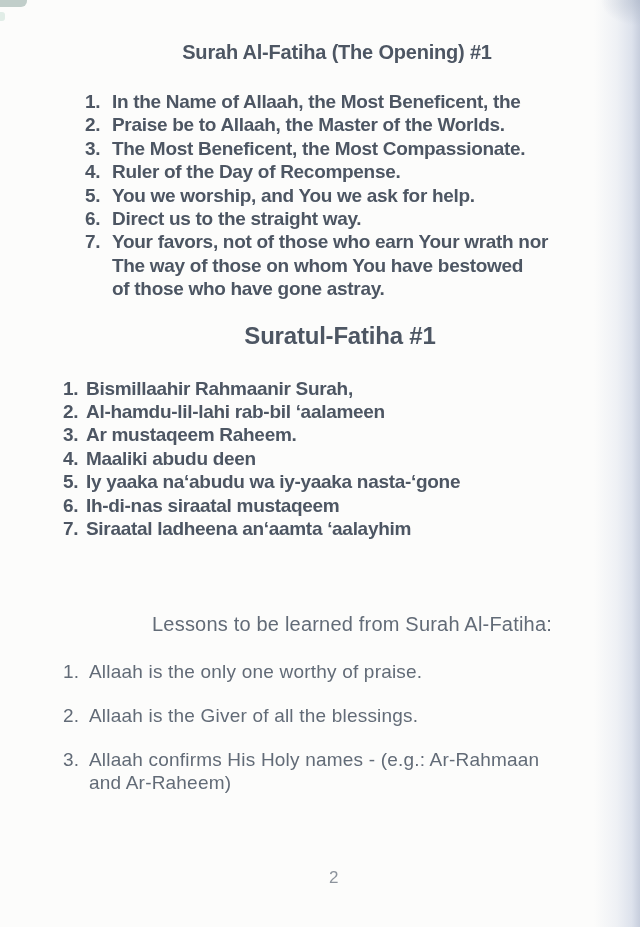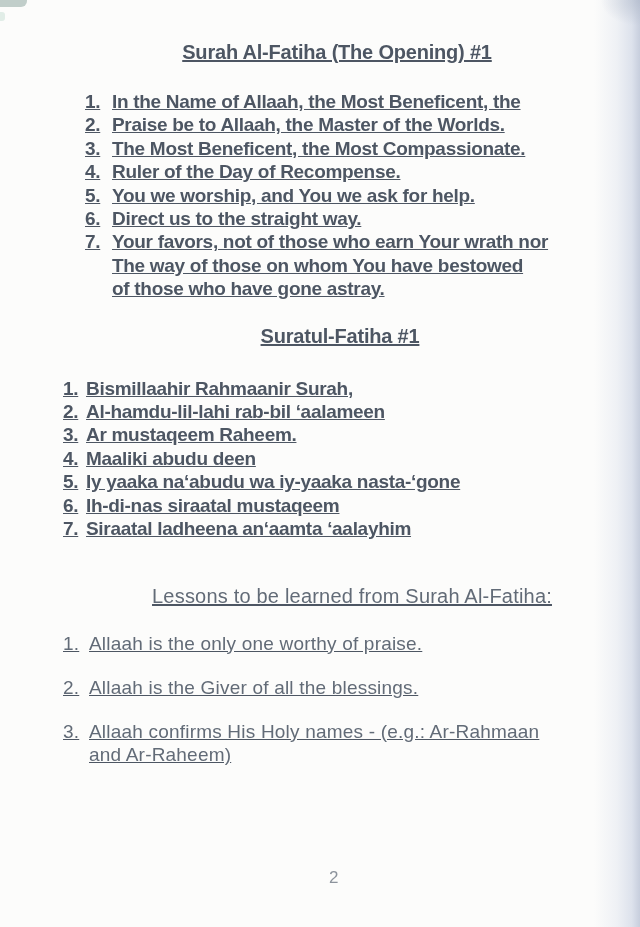--- a/index.html
+++ b/index.html
@@ -29,36 +29,36 @@
       #dde2ec 82%,
       #c7cedd 100%);
     pointer-events:none;
   }
   .edge-corner {
     position:absolute; right:0; top:0; width:40px; height:26px;
     background:radial-gradient(ellipse at top right, rgba(170,180,198,.55), rgba(170,180,198,0) 70%);
     pointer-events:none;
   }
 
-  .content { position:relative; width:640px; color:#4d5663;text-decoration:underline; }
+  .content { position:relative; width:640px; color:#4d5663; }
 
   .doc-title {
     margin:0; padding:40px 0 0 34px;
     text-align:center;
     font-size:20px; line-height:24px; font-weight:bold;
     letter-spacing:-0.2px; color:#4d5663;
   }
   .section-title {
     margin:24px 0 0 6px; padding-left:34px;
     text-align:center;
-    font-size:20px; line-height:22px; font-weight:bold;
+    font-size:24px; line-height:22px; font-weight:bold;
     letter-spacing:-0.2px; color:#4d5663;
   }
   .lessons-title {
-    margin:44px 0 0 0; padding-left:64px;
+    margin:72px 0 0 0; padding-left:64px;
     text-align:center;
     font-size:20px; line-height:23px; font-weight:normal;
     letter-spacing:0.2px; color:#626b77;
   }
 
   .num-list { margin-top:26px; }
   .num-list .row { display:flex; align-items:flex-start; }
   .num-list .num { flex:0 0 auto; }
   .num-list .lines { flex:1 1 auto; }
 

